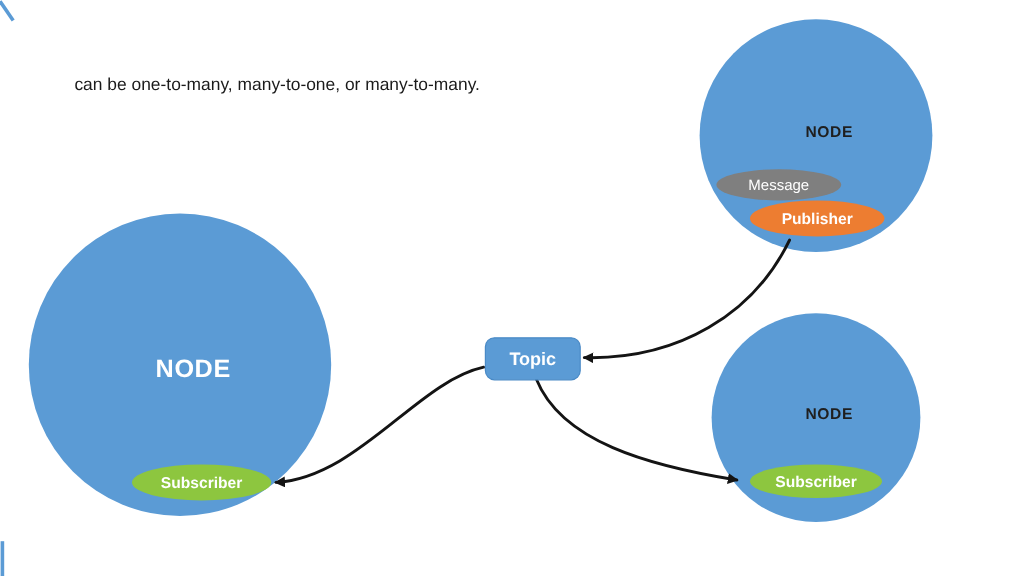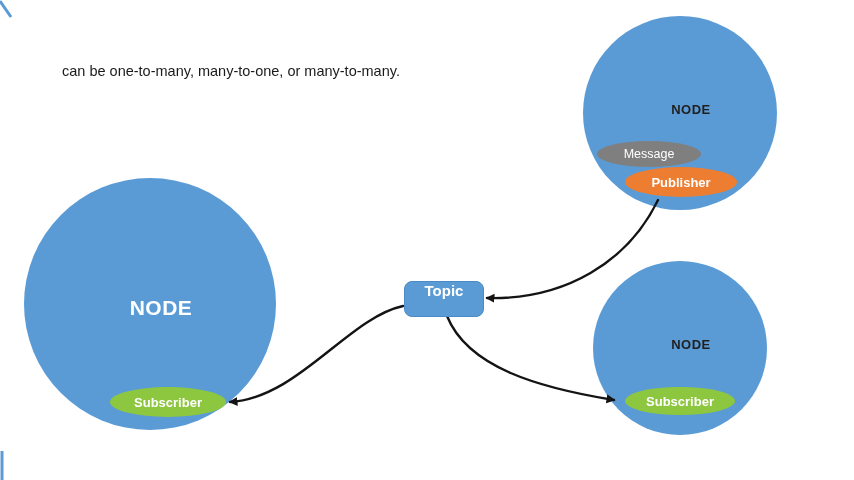--- a/index.html
+++ b/index.html
@@ -41,21 +41,21 @@
   }
   .badge-subscriber-left  { left:110px; top:387px; width:116px; height:30px; background:#8DC63F; }
   .badge-message          { left:597px; top:141px; width:104px; height:26px; background:#7F7F7F;
                             font-weight:normal; font-size:12.5px; }
   .badge-publisher        { left:625px; top:167px; width:112px; height:30px; background:#ED7D31; }
   .badge-subscriber-right { left:625px; top:387px; width:110px; height:28px; background:#8DC63F; }
 
   .topic-box {
     position:absolute; left:404px; top:281px; width:80px; height:36px;
     background:#5B9BD5; border:1px solid #4a8ac6; border-radius:8px;
-    display:flex; align-items:flex-start; justify-content:center;
+    display:flex; align-items:center; justify-content:center;
     color:#ffffff; font-weight:bold; font-size:15px; z-index:6;
   }
 
   .connector-layer {
     position:absolute; left:0; top:0; width:854px; height:480px;
     z-index:5; pointer-events:none;
   }
 </style>
 </head>
 <body>

